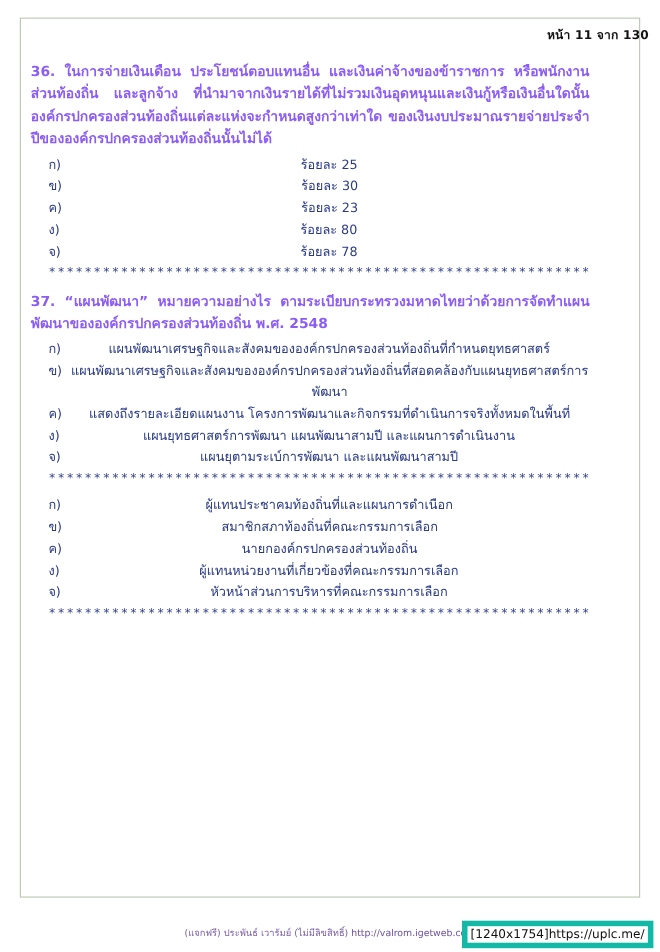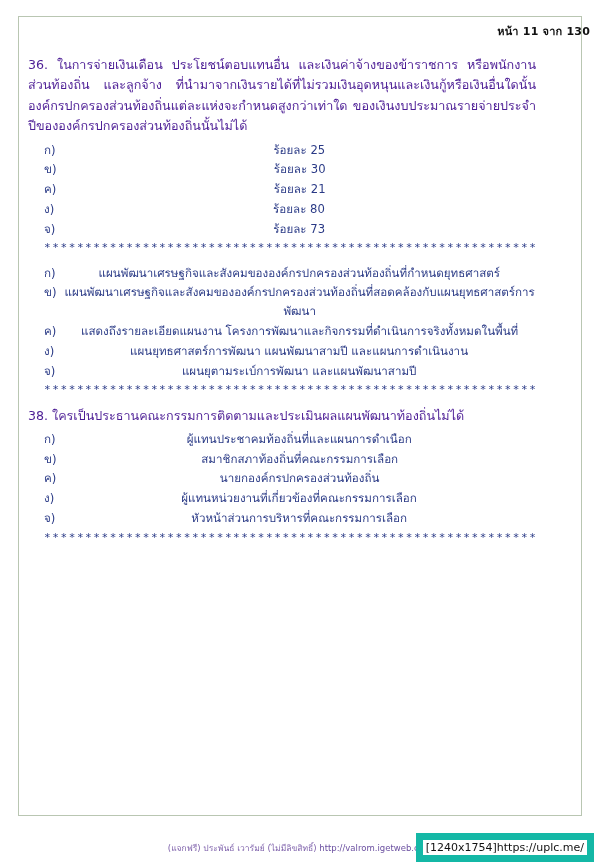--- a/index.html
+++ b/index.html
@@ -46,22 +46,22 @@
     left: 0;
     top: 55px;
     width: 564px;
     padding: 0 28px 0 28px;
     box-sizing: border-box;
   }
   .q-block {
     margin-bottom: 4px;
   }
   .q-text {
-    color: #4c1d95;
-    font-weight: normal;
+    color: #8b5cf6;
+    font-weight: bold;
     font-size: 12.6px;
     line-height: 1.62;
     text-align: justify;
     text-justify: inter-word;
     margin: 0 0 4px 0;
   }
   .q-text.just {
     text-align: justify;
   }
   .choices {
@@ -109,21 +109,21 @@
   }
   .badge {
     position: absolute;
     right: 6px;
     bottom: 3px;
     background: #ffffff;
     color: #111111;
     font-size: 11px;
     font-family: "DejaVu Sans", sans-serif;
     padding: 1px 3px;
-    border: 7px solid #14b8a6;
+    border: 5px solid #14b8a6;
   }
   .q36 { margin-top: 0; }
 </style>
 </head>
 <body>
 
 <div class="page">
   <div class="page-inner"></div>
 
   <div class="header-pageno">หน้า 11 จาก 130</div>
@@ -136,35 +136,36 @@
         <div class="choice">
           <span class="choice-label">ก)</span>
           <span class="choice-body">ร้อยละ 25</span>
         </div>
         <div class="choice">
           <span class="choice-label">ข)</span>
           <span class="choice-body">ร้อยละ 30</span>
         </div>
         <div class="choice">
           <span class="choice-label">ค)</span>
-          <span class="choice-body">ร้อยละ 21</span>
+          <span class="choice-body">ร้อยละ 23</span>
         </div>
         <div class="choice">
           <span class="choice-label">ง)</span>
           <span class="choice-body">ร้อยละ 80</span>
         </div>
         <div class="choice">
           <span class="choice-label">จ)</span>
-          <span class="choice-body">ร้อยละ 73</span>
+          <span class="choice-body">ร้อยละ 78</span>
         </div>
       </div>
       <div class="sep">*********************************************************************</div>
     </div>
 
     <div class="q-block">
+      <p class="q-text just">37. “แผนพัฒนา” หมายความอย่างไร ตามระเบียบกระทรวงมหาดไทยว่าด้วยการจัดทำแผนพัฒนาขององค์กรปกครองส่วนท้องถิ่น พ.ศ. 2548</p>
       <div class="choices">
         <div class="choice">
           <span class="choice-label">ก)</span>
           <span class="choice-body">แผนพัฒนาเศรษฐกิจและสังคมขององค์กรปกครองส่วนท้องถิ่นที่กำหนดยุทธศาสตร์</span>
         </div>
         <div class="choice">
           <span class="choice-label">ข)</span>
           <span class="choice-body">แผนพัฒนาเศรษฐกิจและสังคมขององค์กรปกครองส่วนท้องถิ่นที่สอดคล้องกับแผนยุทธศาสตร์การพัฒนา</span>
         </div>
         <div class="choice">
@@ -177,21 +178,20 @@
         </div>
         <div class="choice">
           <span class="choice-label">จ)</span>
           <span class="choice-body">แผนยุตามระเบ์การพัฒนา และแผนพัฒนาสามปี</span>
         </div>
       </div>
       <div class="sep">*********************************************************************</div>
     </div>
 
     <div class="q-block">
-      <p class="q-text">38. ใครเป็นประธานคณะกรรมการติดตามและประเมินผลแผนพัฒนาท้องถิ่นไม่ได้</p>
       <div class="choices">
         <div class="choice">
           <span class="choice-label">ก)</span>
           <span class="choice-body">ผู้แทนประชาคมท้องถิ่นที่และแผนการดำเนือก</span>
         </div>
         <div class="choice">
           <span class="choice-label">ข)</span>
           <span class="choice-body">สมาชิกสภาท้องถิ่นที่คณะกรรมการเลือก</span>
         </div>
         <div class="choice">

